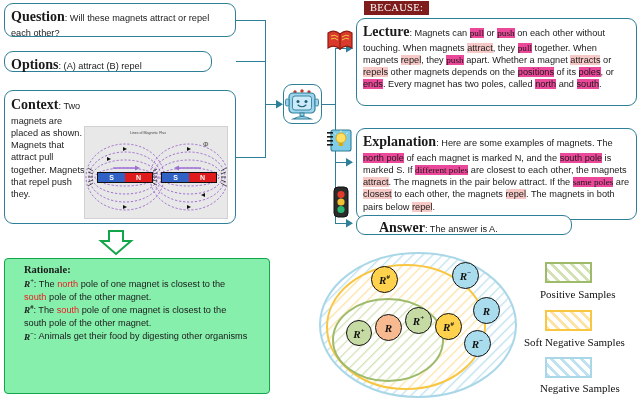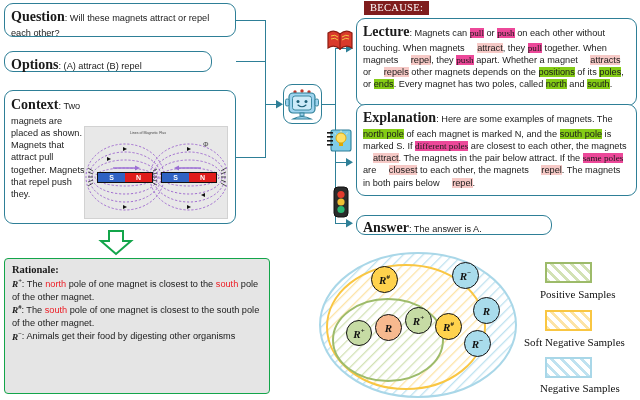--- a/index.html
+++ b/index.html
@@ -12,28 +12,28 @@
   .abs{position:absolute;}
 
   
   .tealbox{
     position:absolute;border:1.3px solid #2e7f97;border-radius:9px;
     background:#fff;box-sizing:border-box;padding:4px 6px;
     line-height:1.33;
   }
   .greenbox{
     position:absolute;border:1.6px solid #13a54a;border-radius:4px;
-    background:#e5e5e5;box-sizing:border-box;padding:4px 7px;line-height:1.36;
+    background:#86efac;box-sizing:border-box;padding:4px 19px;line-height:1.36;
   }
   b.lbl{font-family:"Liberation Serif",serif;font-weight:bold;font-size:14px;}
 
   
   .hg{background:#ec4899;font-family:Liberation Serif, serif;}      
-  .hp{background:#f6c9c6;margin-left:10px;}      
-  .hb{background:#84cc16;}      
+  .hp{background:#f6c9c6;}      
+  .hb{background:#ec4899;}      
   .redtxt{color:#ed1c24;}
 
   
   .because{
     position:absolute;background:#7f1d1d;color:#fff;
     font-family:"Liberation Serif",serif;font-size:10.5px;
     padding:1px 6px 2px 6px;letter-spacing:.3px;
   }
 
   
@@ -223,25 +223,25 @@
   <rect x="3" y="1" width="14" height="30" rx="4" fill="#2b2b2b" stroke="#111" stroke-width="1"></rect>
   <circle cx="10" cy="8.5" r="3.6" fill="#e23b2e"></circle>
   <circle cx="10" cy="16" r="3.6" fill="#f2c033"></circle>
   <circle cx="10" cy="23.5" r="3.6" fill="#2bb673"></circle>
 </svg>
 
 <div class="tealbox" style="left:356px;top:18px;width:281px;height:88px;padding:4px 6px;">
   <b class="lbl">Lecture</b><span id="lecture-tokens"><span>: Magnets can </span><span class="hg">pull</span><span> or </span><span class="hg">push</span><span> on each other without touching. When magnets </span><span class="hp">attract</span><span>, they </span><span class="hg">pull</span><span> together. When magnets </span><span class="hp">repel</span><span>, they </span><span class="hg">push</span><span> apart. Whether a magnet </span><span class="hp">attracts</span><span> or </span><span class="hp">repels</span><span> other magnets depends on the </span><span class="hb">positions</span><span> of its </span><span class="hb">poles</span><span>, or </span><span class="hb">ends</span><span>. Every magnet has two poles, called </span><span class="hb">north</span><span> and </span><span class="hb">south</span><span>.</span></span>
 </div>
 
-<div class="tealbox" style="left:356px;top:104px;width:281px;height:92px;padding:4px 6px;">
+<div class="tealbox" style="left:356px;top:128px;width:281px;height:92px;padding:4px 6px;">
   <b class="lbl">Explanation</b><span id="explanation-tokens"><span>: Here are some examples of magnets. The </span><span class="hb">north pole</span><span> of each magnet is marked N, and the </span><span class="hb">south pole</span><span> is marked S. If </span><span class="hg">different poles</span><span> are closest to each other, the magnets </span><span class="hp">attract</span><span>. The magnets in the pair below attract. If the </span><span class="hg">same poles</span><span> are </span><span class="hp">closest</span><span> to each other, the magnets </span><span class="hp">repel</span><span>. The magnets in both pairs below </span><span class="hp">repel</span><span>.</span></span>
 </div>
 
-<div class="tealbox" style="left:356px;top:215px;width:196px;height:20px;padding:3px 6px;">
+<div class="tealbox" style="left:356px;top:215px;width:216px;height:20px;padding:3px 22px;">
   <b class="lbl">Answer</b><span>: The answer is A.</span>
 </div>
 
 <svg class="abs" style="left:318px;top:250px;" width="212" height="150">
   <defs>
     <pattern id="hblue" patternUnits="userSpaceOnUse" width="7" height="7" patternTransform="rotate(45)">
       <rect width="7" height="7" fill="#ffffff"></rect>
         <line x1="0" y1="0" x2="0" y2="7" stroke="#bfe2f0" stroke-width="2.6"></line>
     </pattern>
     <pattern id="hyellow" patternUnits="userSpaceOnUse" width="7" height="7" patternTransform="rotate(45)">

